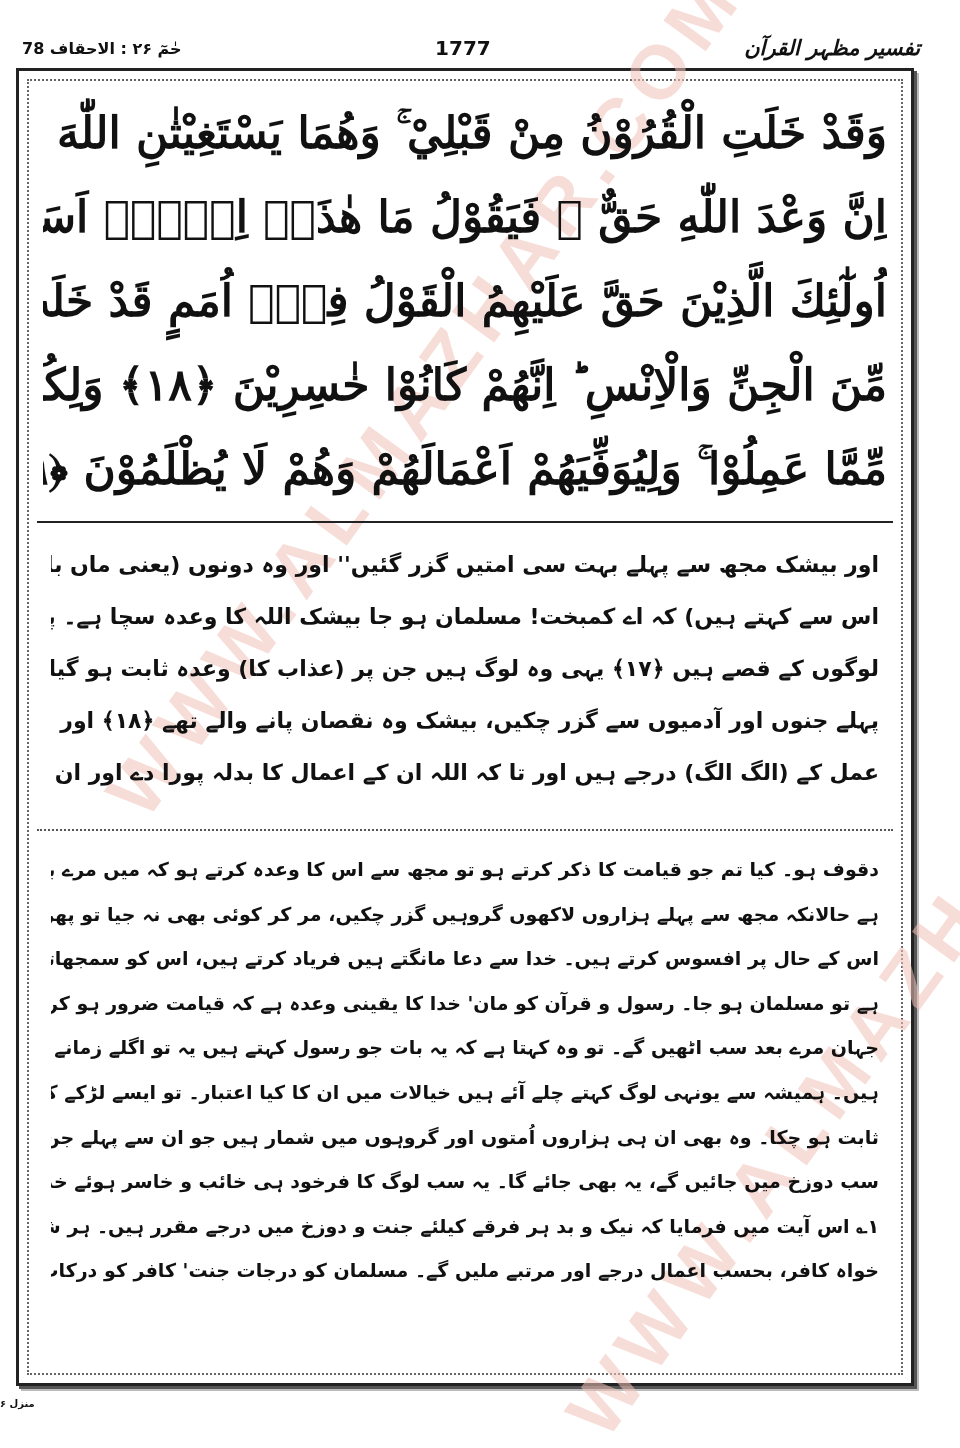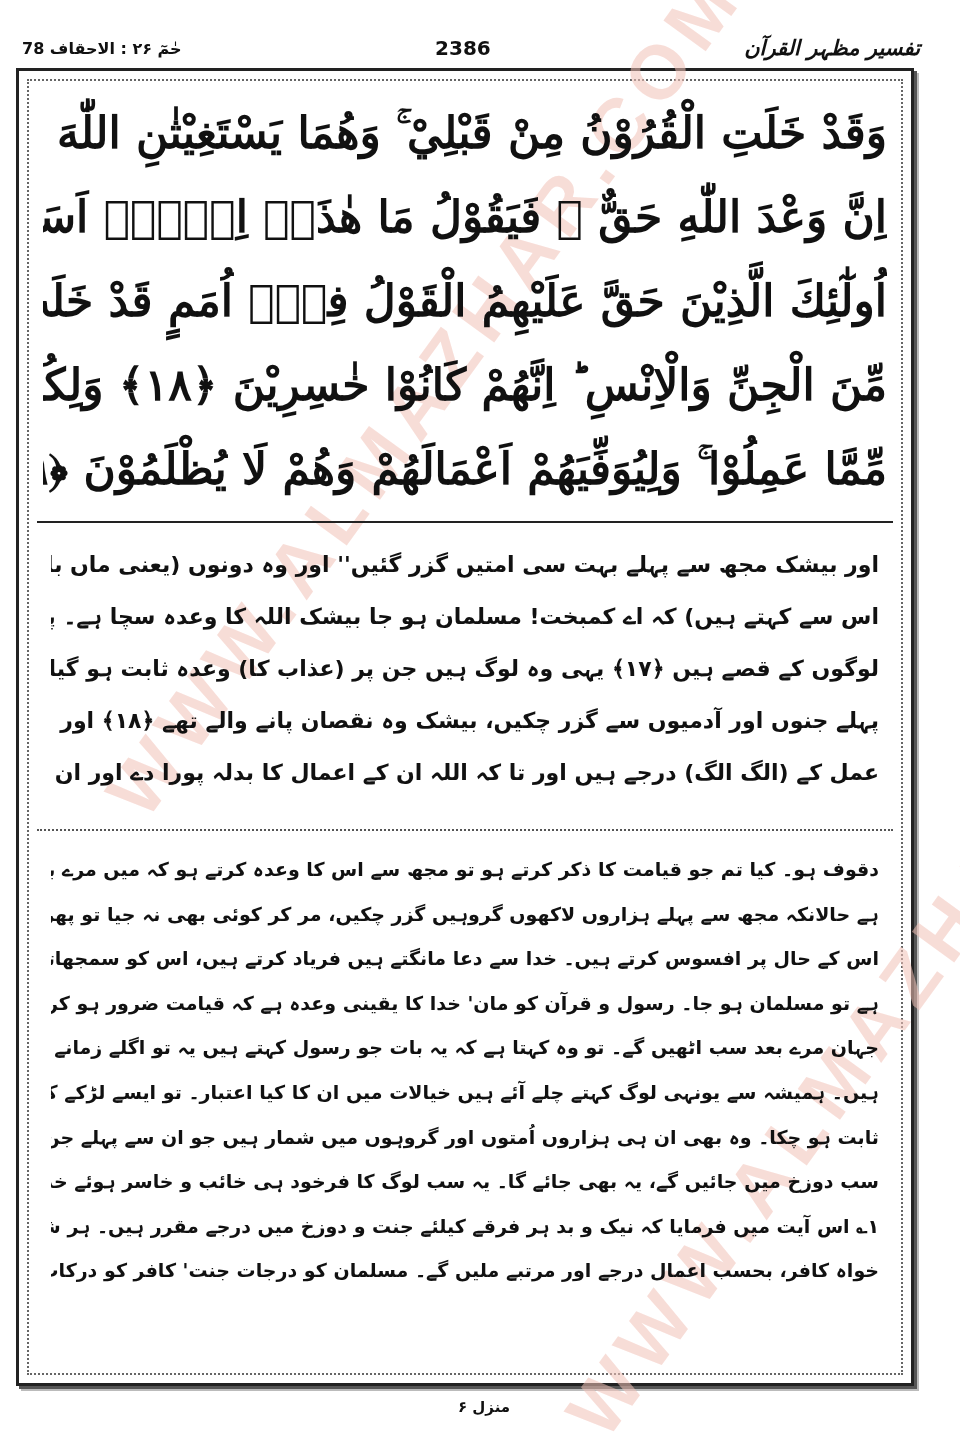--- a/index.html
+++ b/index.html
@@ -45,30 +45,30 @@
   .tafsir-section { top: 758px; padding: 8px 22px 0 22px; }
   .ur-line {
     direction: rtl; text-align: justify; text-align-last: justify;
     font-family: "DejaVu Sans", sans-serif; font-weight: bold;
     white-space: nowrap; overflow: hidden;
   }
   .translation-section .ur-line { font-size: 22px; line-height: 52px; height: 52px; }
   .tafsir-section .ur-line { font-size: 19px; line-height: 44.6px; height: 44.6px; }
   .ur-line.last { text-align-last: right; }
   .footer {
-    position: absolute; top: 1398px; left: 8px; right: 0; text-align: center;
-    font-size: 15px; font-weight: bold; direction: rtl;
+    position: absolute; top: 1398px; left: 0; right: 0; text-align: left;
+    font-size: 10px; font-weight: bold; direction: rtl;
   }
 </style>
 </head>
 <body>
 
 <div class="header">
   <span class="hdr-title">تفسیر مظہر القرآن</span>
-  <span class="hdr-page">2386</span>
+  <span class="hdr-page">1777</span>
   <span class="hdr-surah">حٰمٓ ۲۶ : الاحقاف 78</span>
 </div>
 
 <div class="frame-outer">
   <div class="frame-inner">
 
     <div class="watermark">WWW.ALMAZHAR.COM</div>
     <div class="watermark two">WWW.ALMAZHAR.COM</div>
 
     <div class="section arabic-section">

